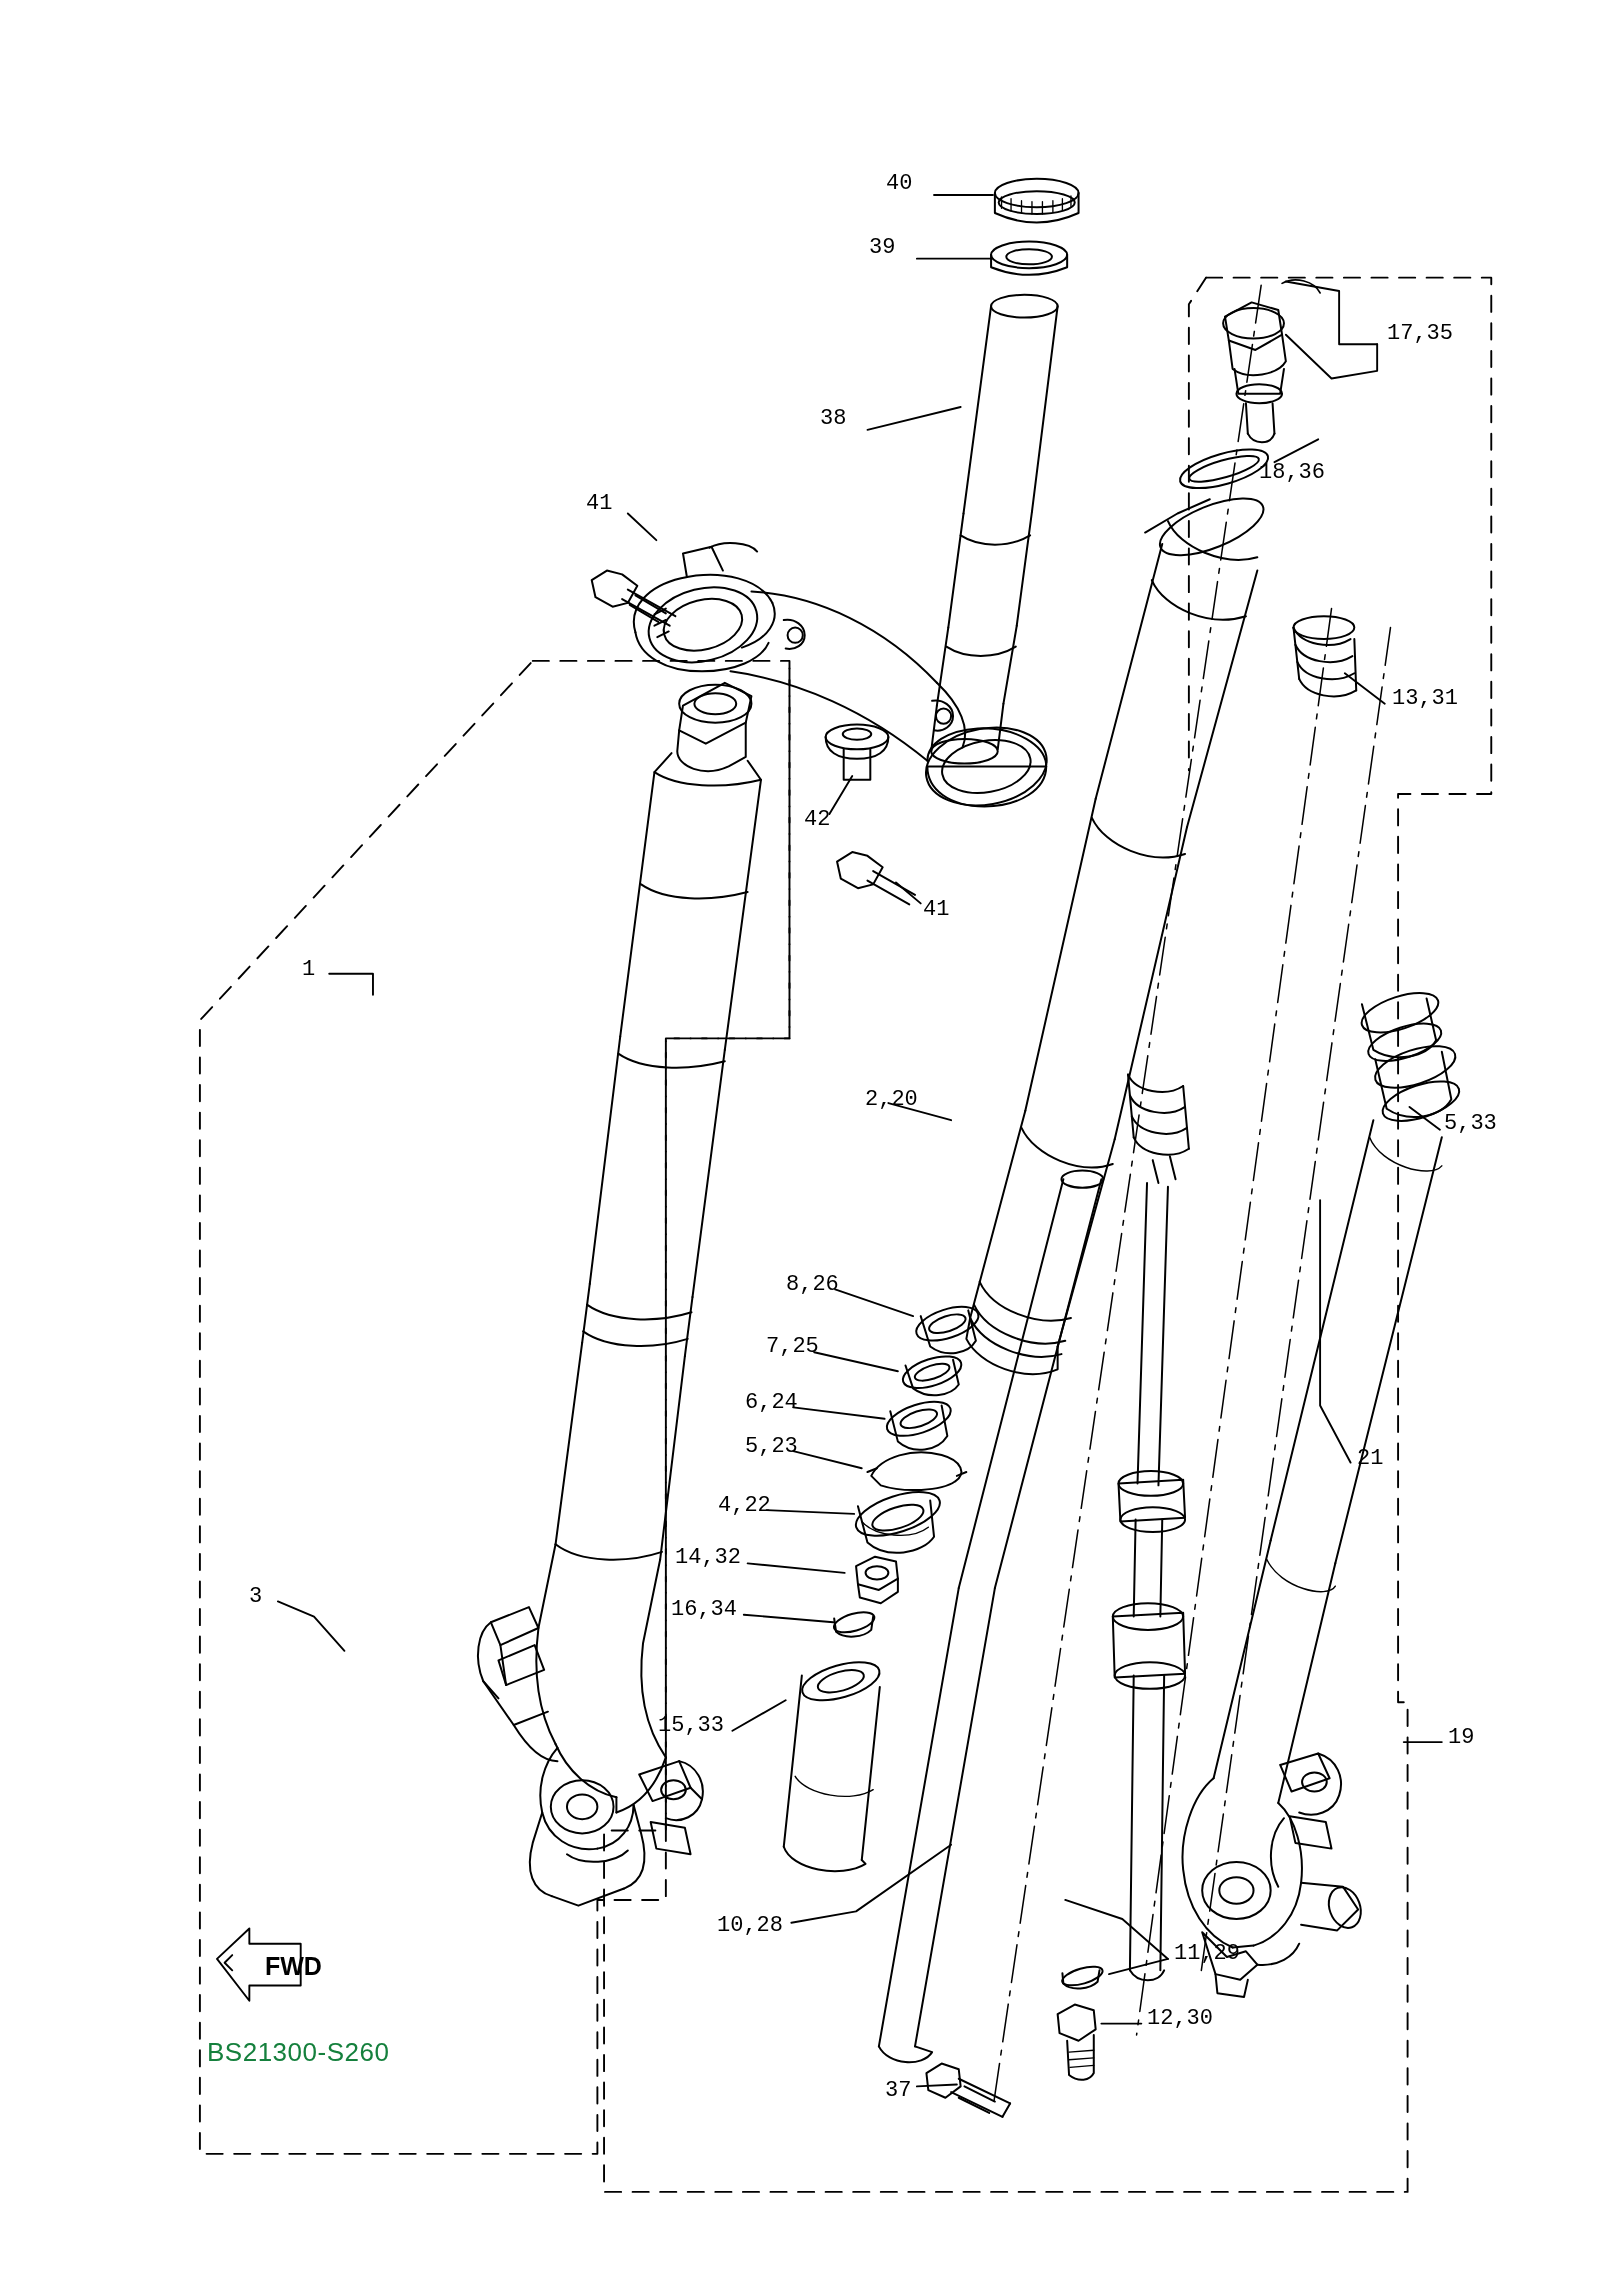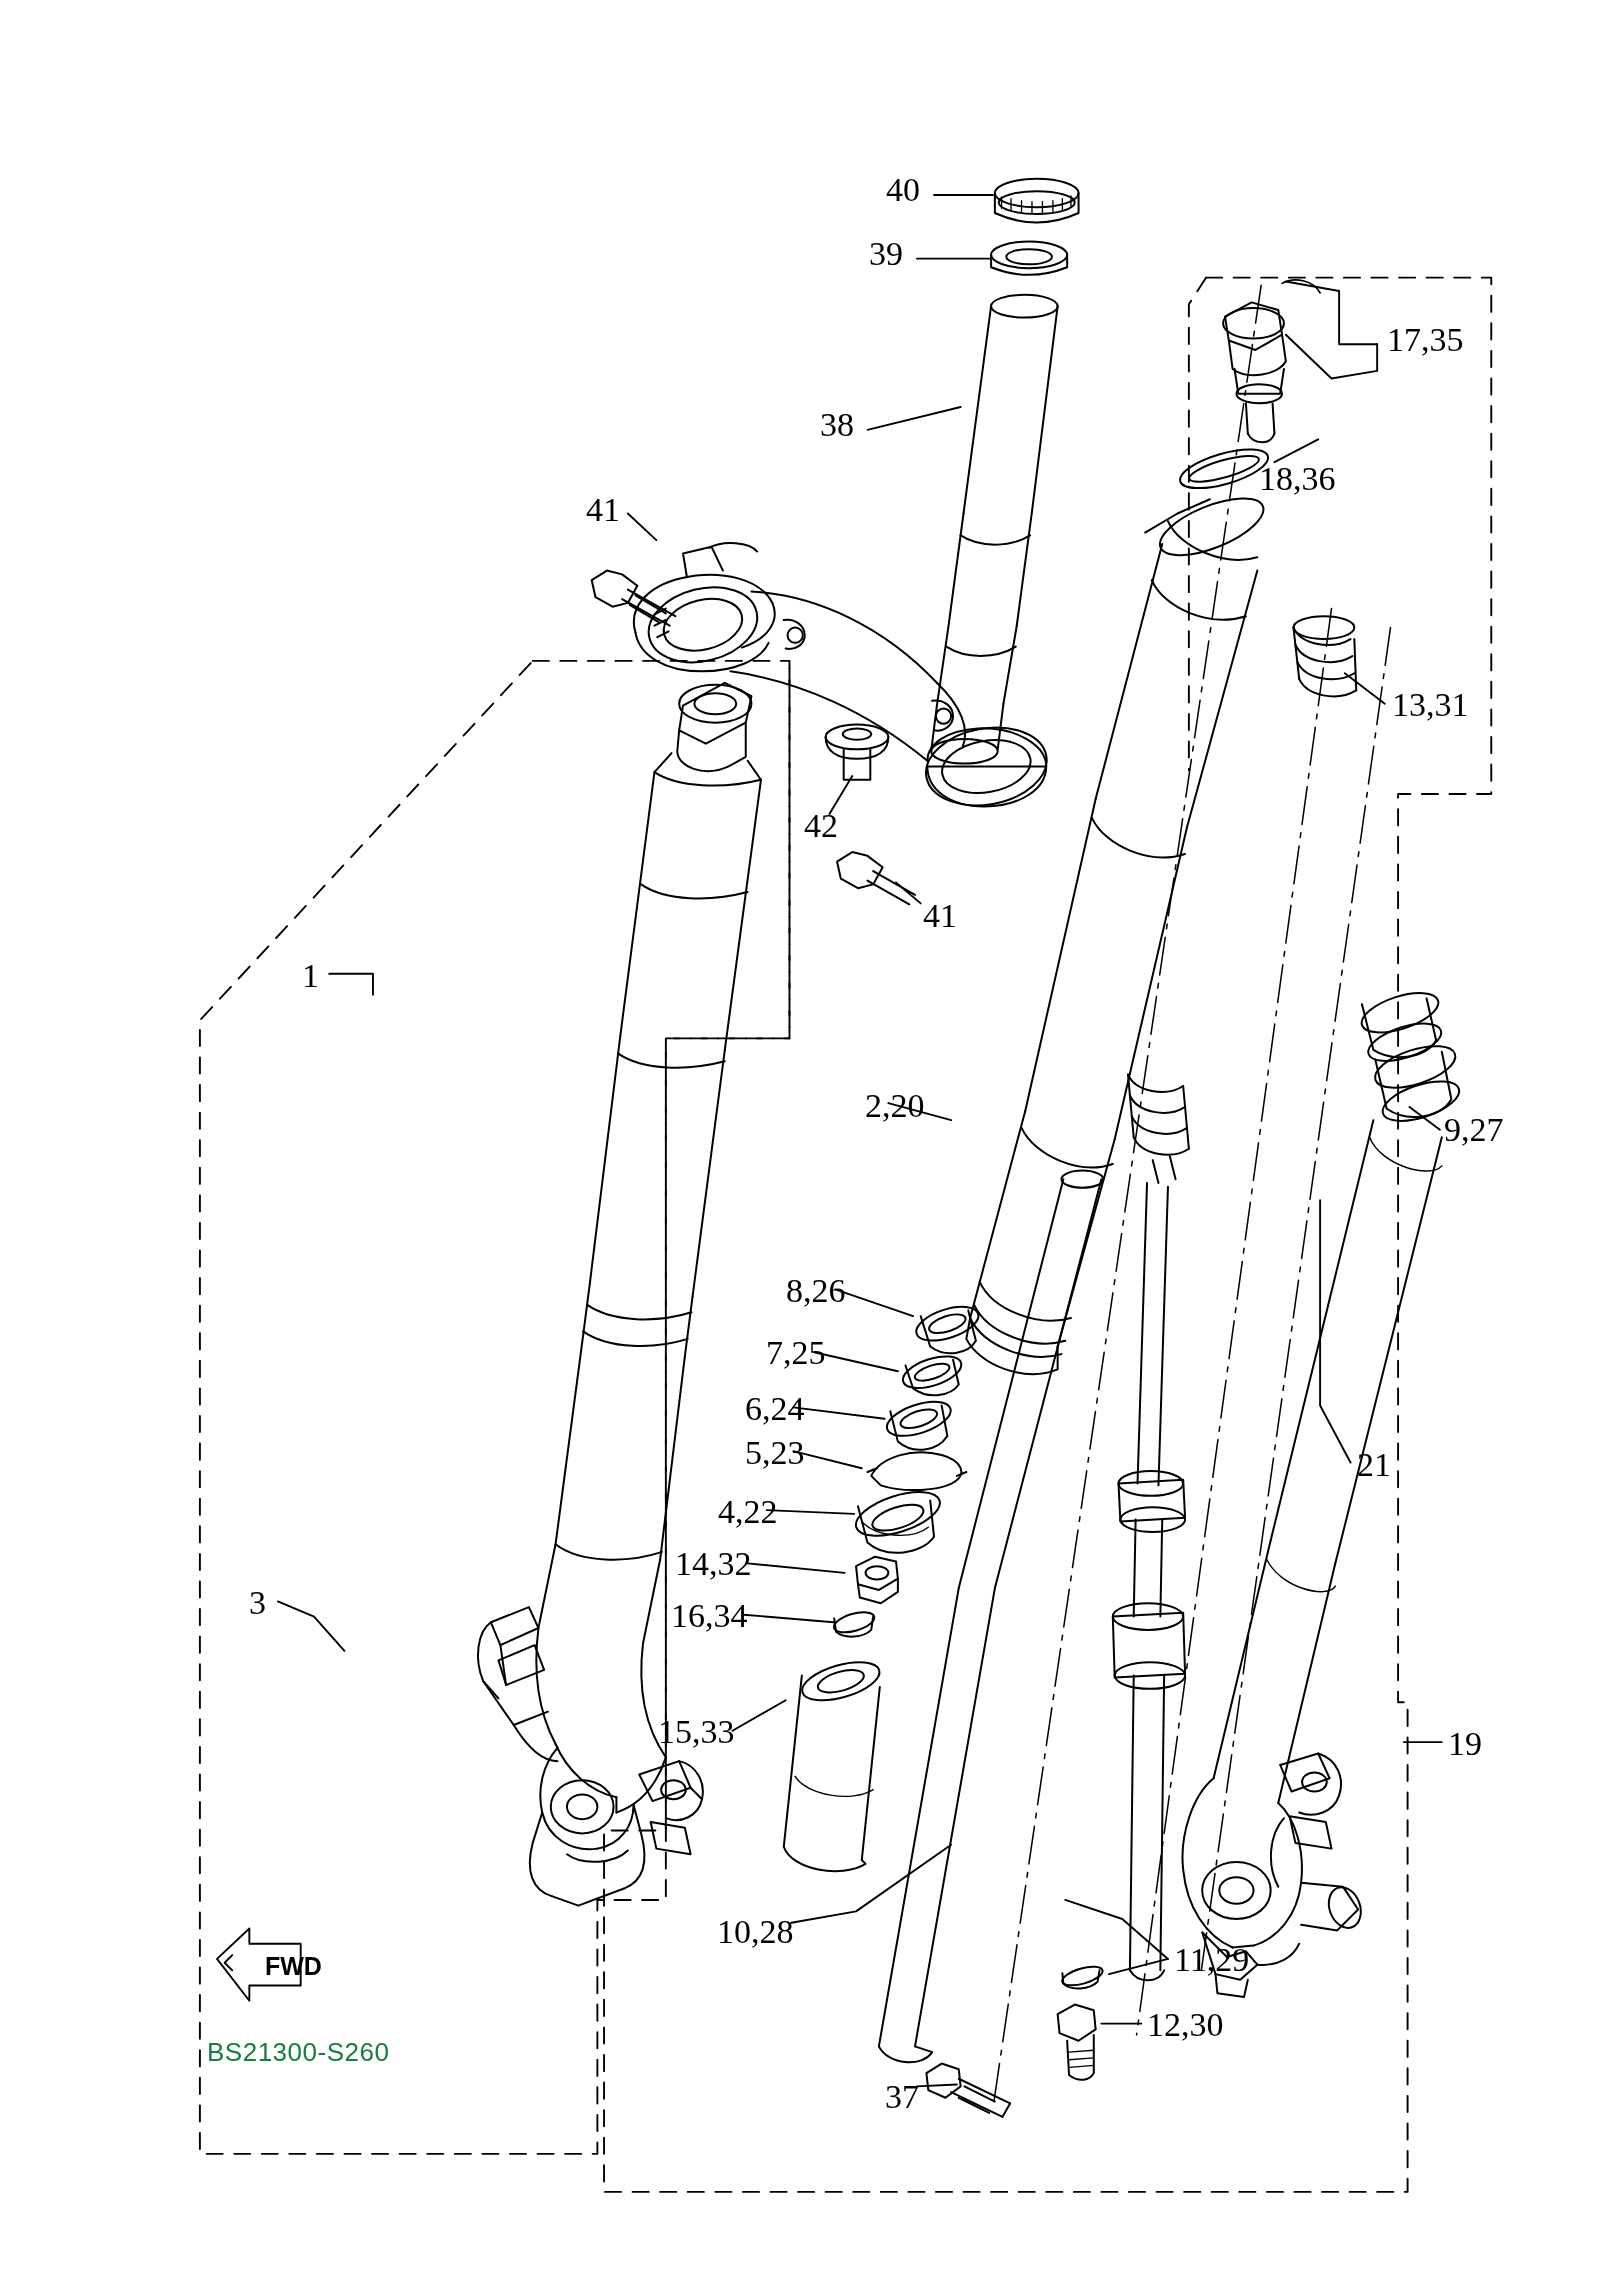--- a/index.html
+++ b/index.html
@@ -16,22 +16,22 @@
     overflow: hidden;
   }
   #art {
     position: absolute;
     left: 0; top: 0;
     width: 1617px;
     height: 2287px;
   }
   .callout {
     position: absolute;
-    font-family: Liberation Serif, serif;
-    font-size: 34px;
+    font-family: Liberation Mono, monospace;
+    font-size: 22px;
     color: #000000;
     white-space: nowrap;
     line-height: 1;
   }
   .diagcode {
     position: absolute;
     font-family: "Liberation Sans", sans-serif;
     font-size: 26px;
     color: #15803d;
     letter-spacing: 0.5px;
@@ -433,21 +433,21 @@
   <div class="callout" style="left:869px;  top:237px;">39</div>
   <div class="callout" style="left:1387px; top:323px;">17,35</div>
   <div class="callout" style="left:1259px; top:418px;margin-top:44px;">18,36</div>
   <div class="callout" style="left:820px;  top:408px;">38</div>
   <div class="callout" style="left:586px;  top:493px;">41</div>
   <div class="callout" style="left:1392px; top:688px;">13,31</div>
   <div class="callout" style="left:804px;  top:809px;">42</div>
   <div class="callout" style="left:923px;  top:899px;">41</div>
   <div class="callout" style="left:302px;  top:959px;">1</div>
   <div class="callout" style="left:837px;  top:1089px;margin-left:28px;">2,20</div>
-  <div class="callout" style="left:1444px; top:1113px;">9,27</div>
+  <div class="callout" style="left:1444px; top:1113px;">5,33</div>
   <div class="callout" style="left:786px;  top:1274px;text-align:center;">8,26</div>
   <div class="callout" style="left:766px;  top:1336px;">7,25</div>
   <div class="callout" style="left:745px;  top:1392px;">6,24</div>
   <div class="callout" style="left:745px;  top:1436px;">5,23</div>
   <div class="callout" style="left:718px;  top:1495px;">4,22</div>
   <div class="callout" style="left:675px;  top:1547px;">14,32</div>
   <div class="callout" style="left:671px;  top:1599px;">16,34</div>
   <div class="callout" style="left:1357px; top:1448px;">21</div>
   <div class="callout" style="left:249px;  top:1586px;">3</div>
   <div class="callout" style="left:658px;  top:1715px;">15,33</div>

